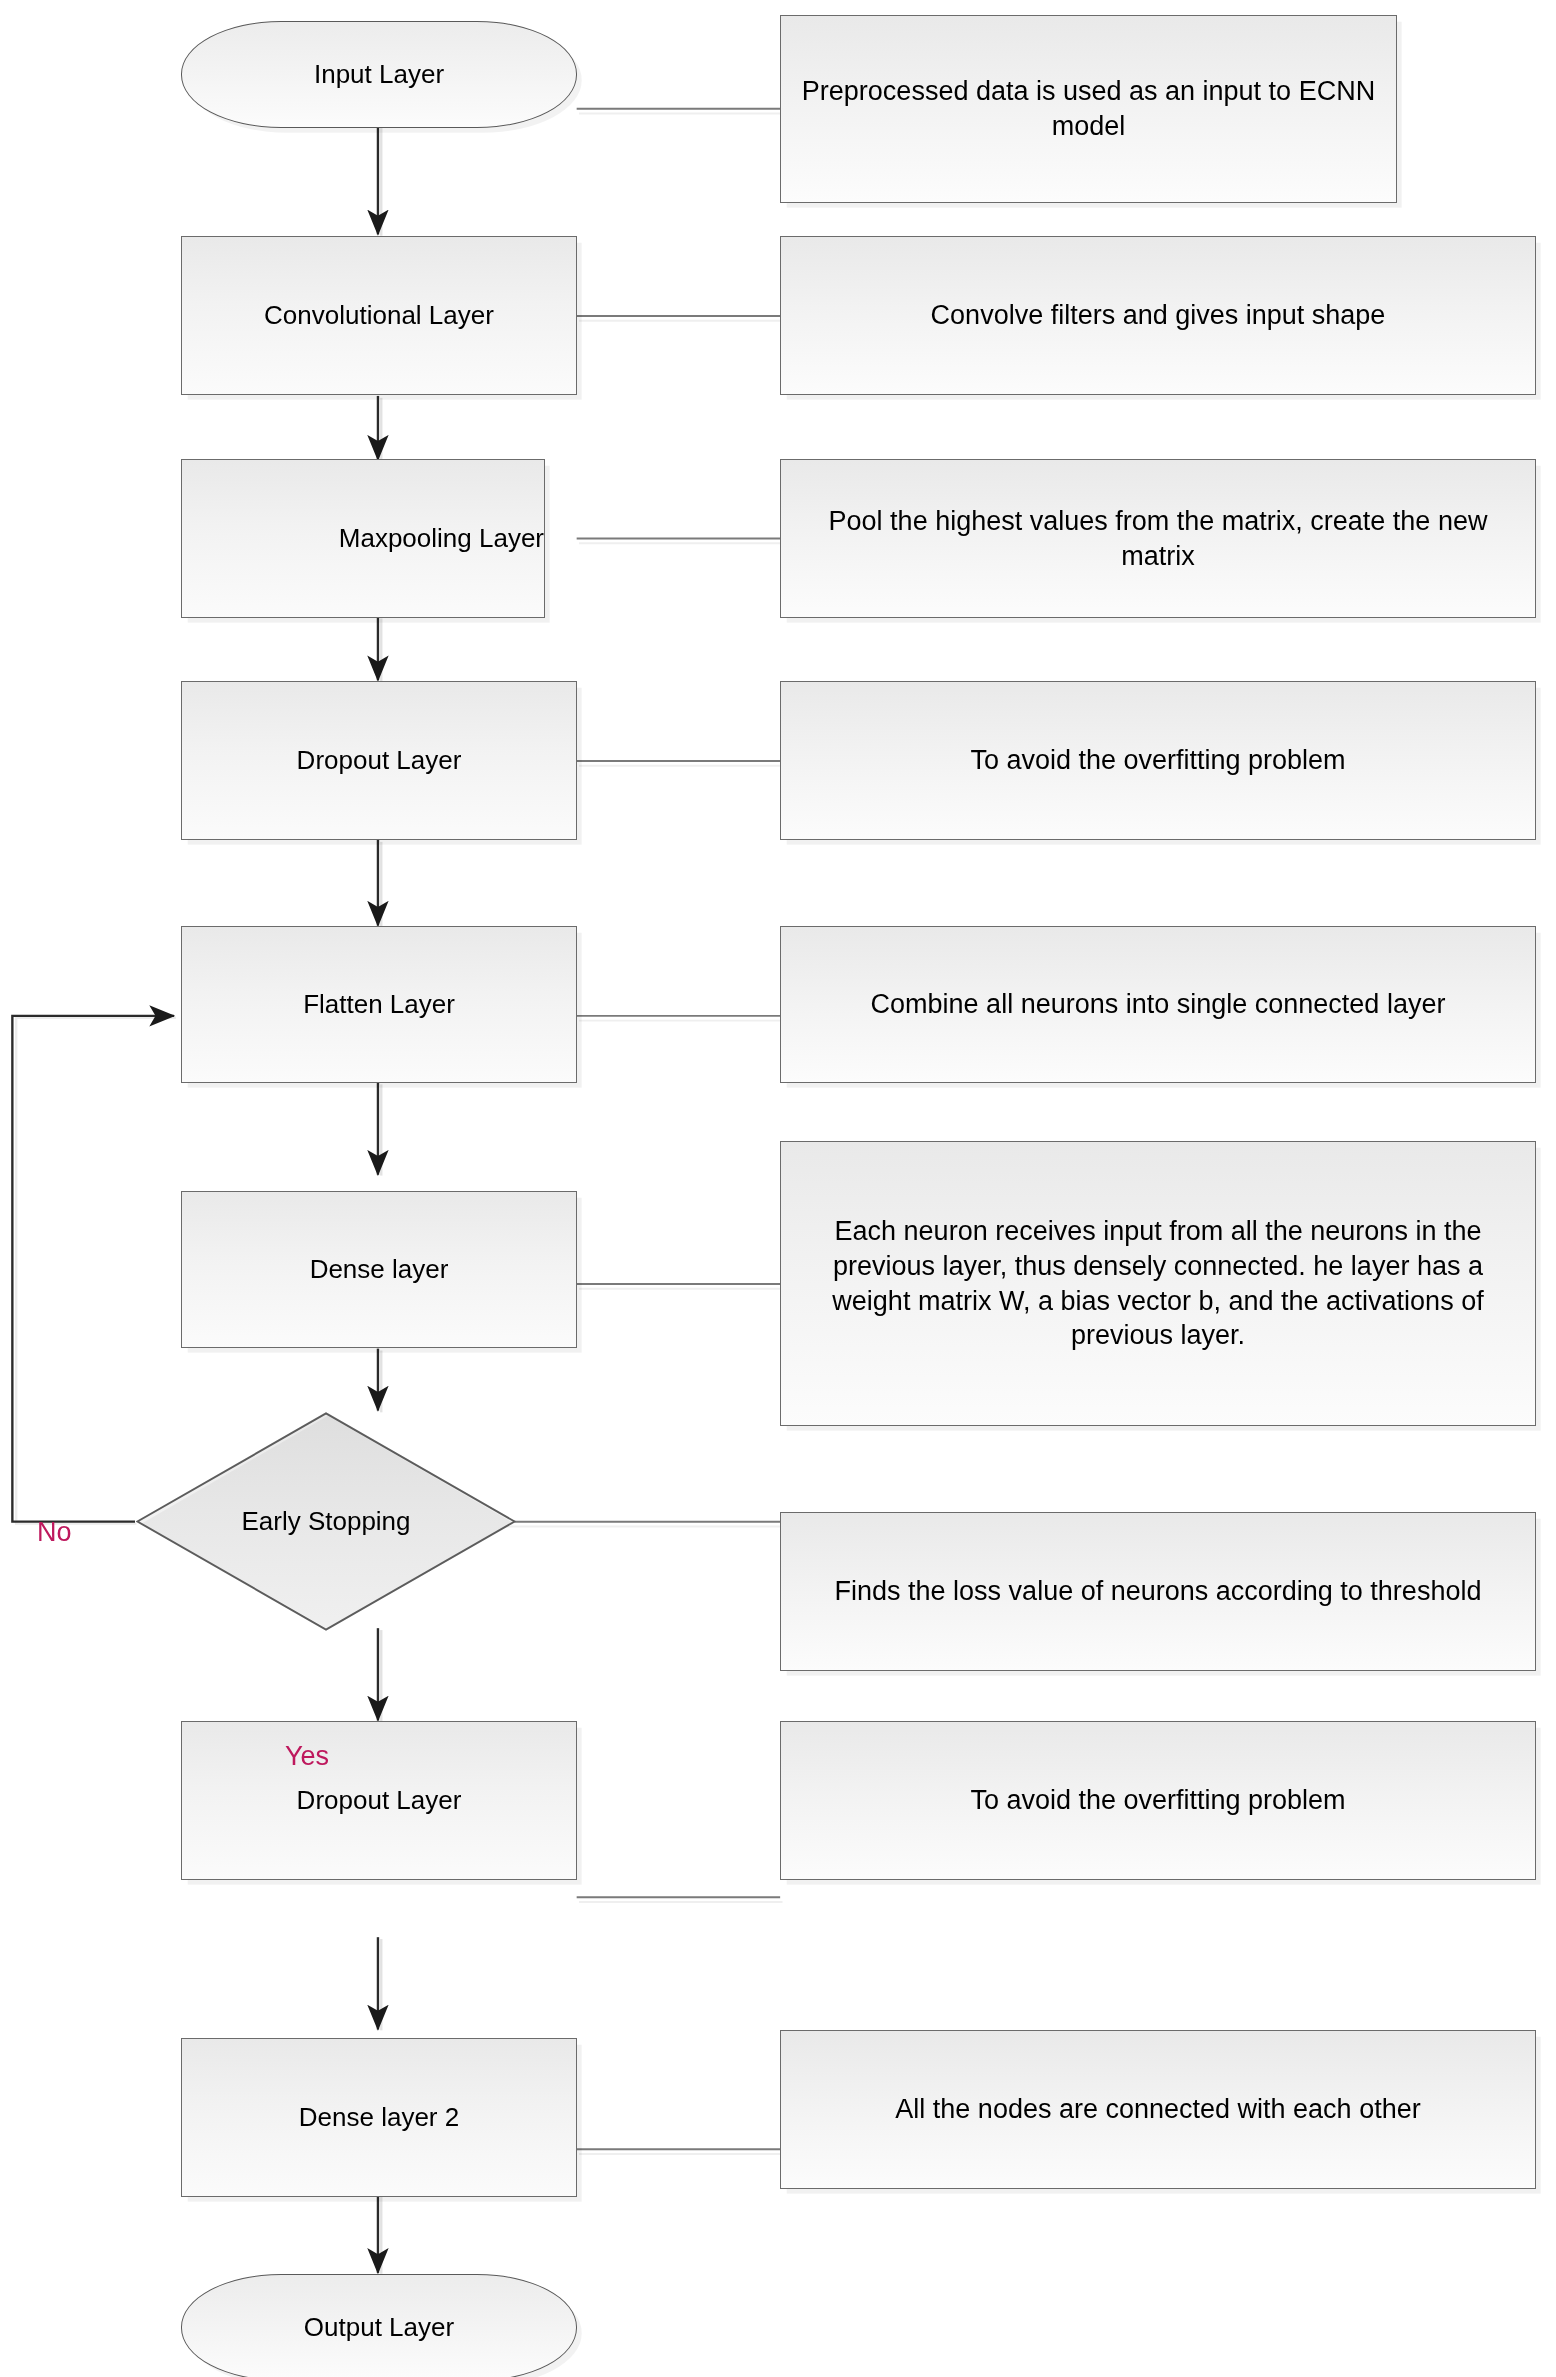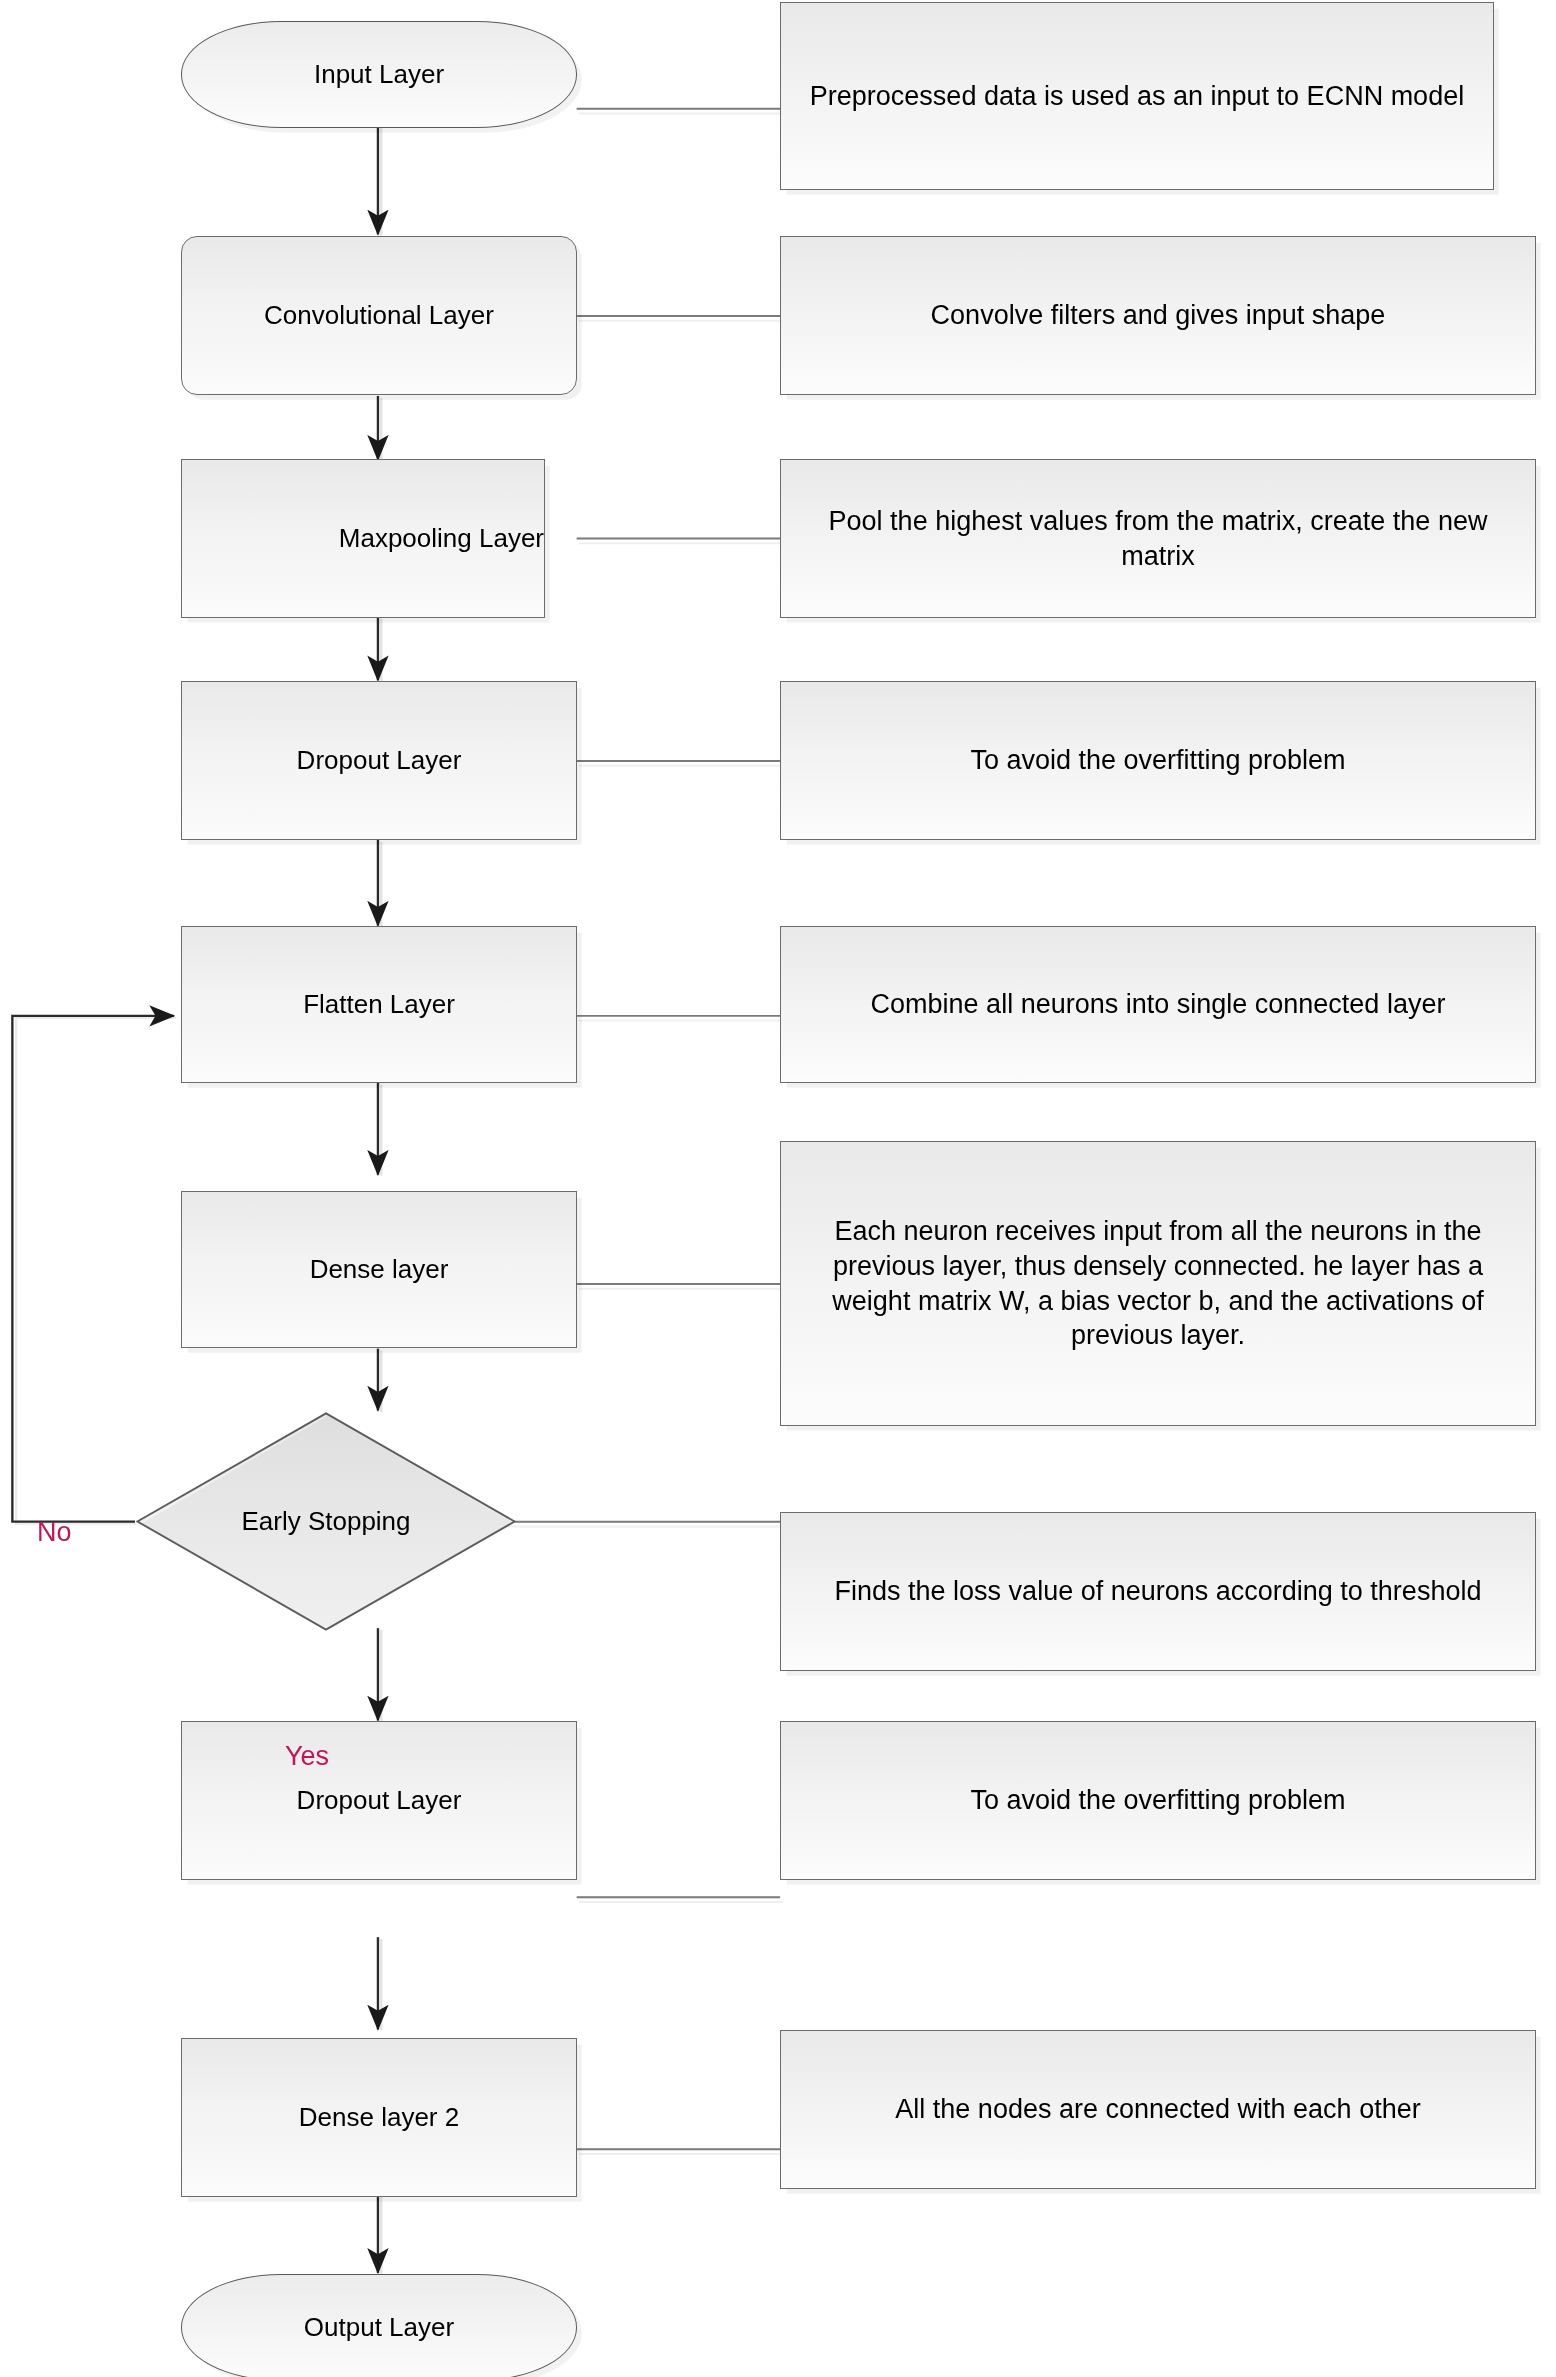--- a/index.html
+++ b/index.html
@@ -160,21 +160,21 @@
       <path d="M692,3210  L1646,3210"></path>
       <path d="M1218,4000 L1646,4000"></path>
       <path d="M1218,4530 L1646,4530"></path>
     </g>
   </svg>
 
   <div class="node term label-node" style="left:181px; top:21.4px; width:396px; height:107px;">
     <span>Input Layer</span>
   </div>
 
-  <div class="node proc label-node" style="left:181px; top:236px; width:396px; height:159px;border-radius:16px;">
+  <div class="node proc label-node" style="left:181px; top:236px; width:396px; height:159px;">
     <span>Convolutional Layer</span>
   </div>
 
   <div class="node proc label-node" style="left:181px; top:459px; width:364px; height:159px;justify-content:flex-end;">
     <span>Maxpooling Layer</span>
   </div>
 
   <div class="node proc label-node" style="left:181px; top:681px; width:396px; height:159px;">
     <span>Dropout Layer</span>
   </div>
@@ -203,21 +203,21 @@
   </div>
 
   <div class="node proc label-node" style="left:181px; top:2030px; width:396px; height:159px;margin-top:8px;">
     <span>Dense layer 2</span>
   </div>
 
   <div class="node term label-node" style="left:181px; top:2274px; width:396px; height:107px;">
     <span>Output Layer</span>
   </div>
 
-  <div class="node note label-note" style="left:780px; top:2px; width:714px; height:188px;">
+  <div class="node note label-note" style="left:780px; top:15px; width:617px; height:188px;">
     <span>Preprocessed data is used as an input to ECNN model</span>
   </div>
 
   <div class="node note label-note" style="left:780px; top:236px; width:756px; height:159px;">
     <span>Convolve filters and gives input shape</span>
   </div>
 
   <div class="node note label-note" style="left:780px; top:459px; width:756px; height:159px;">
     <span>Pool the highest values from the matrix, create the new matrix</span>
   </div>

